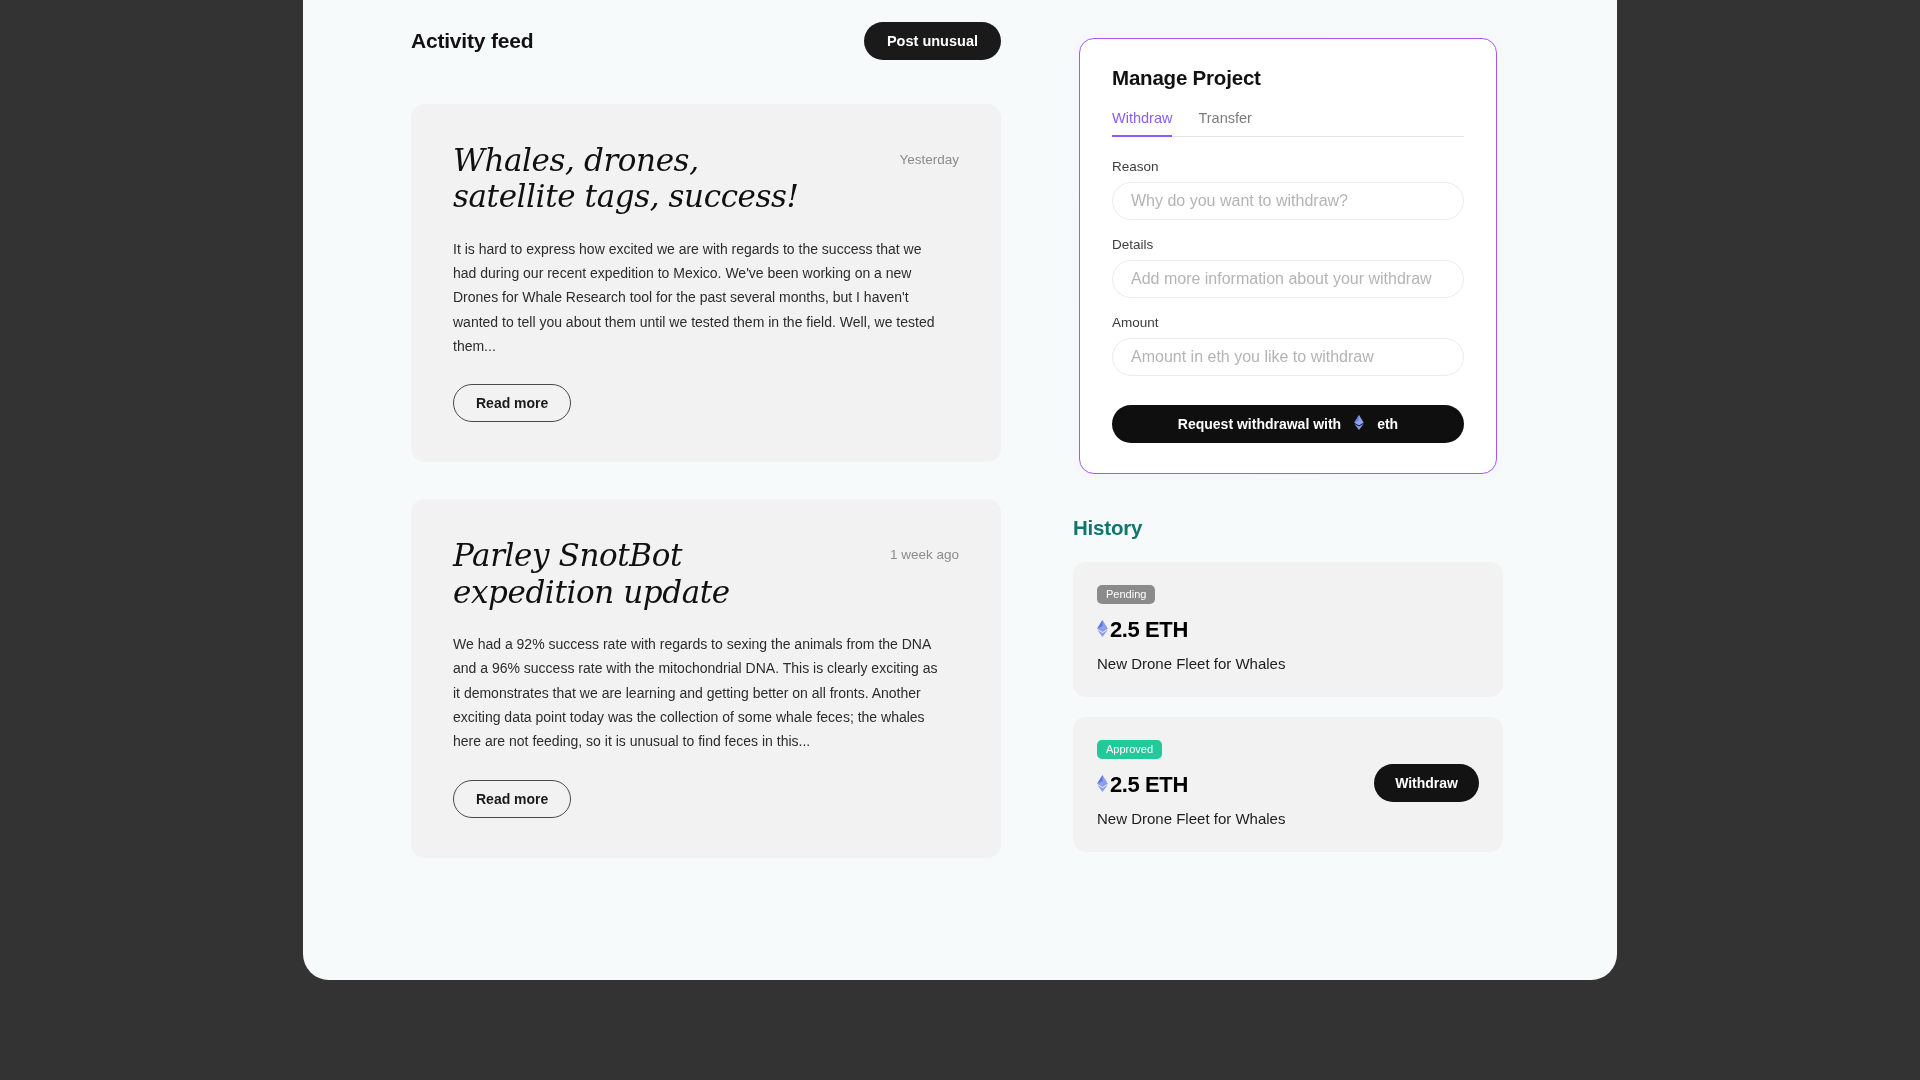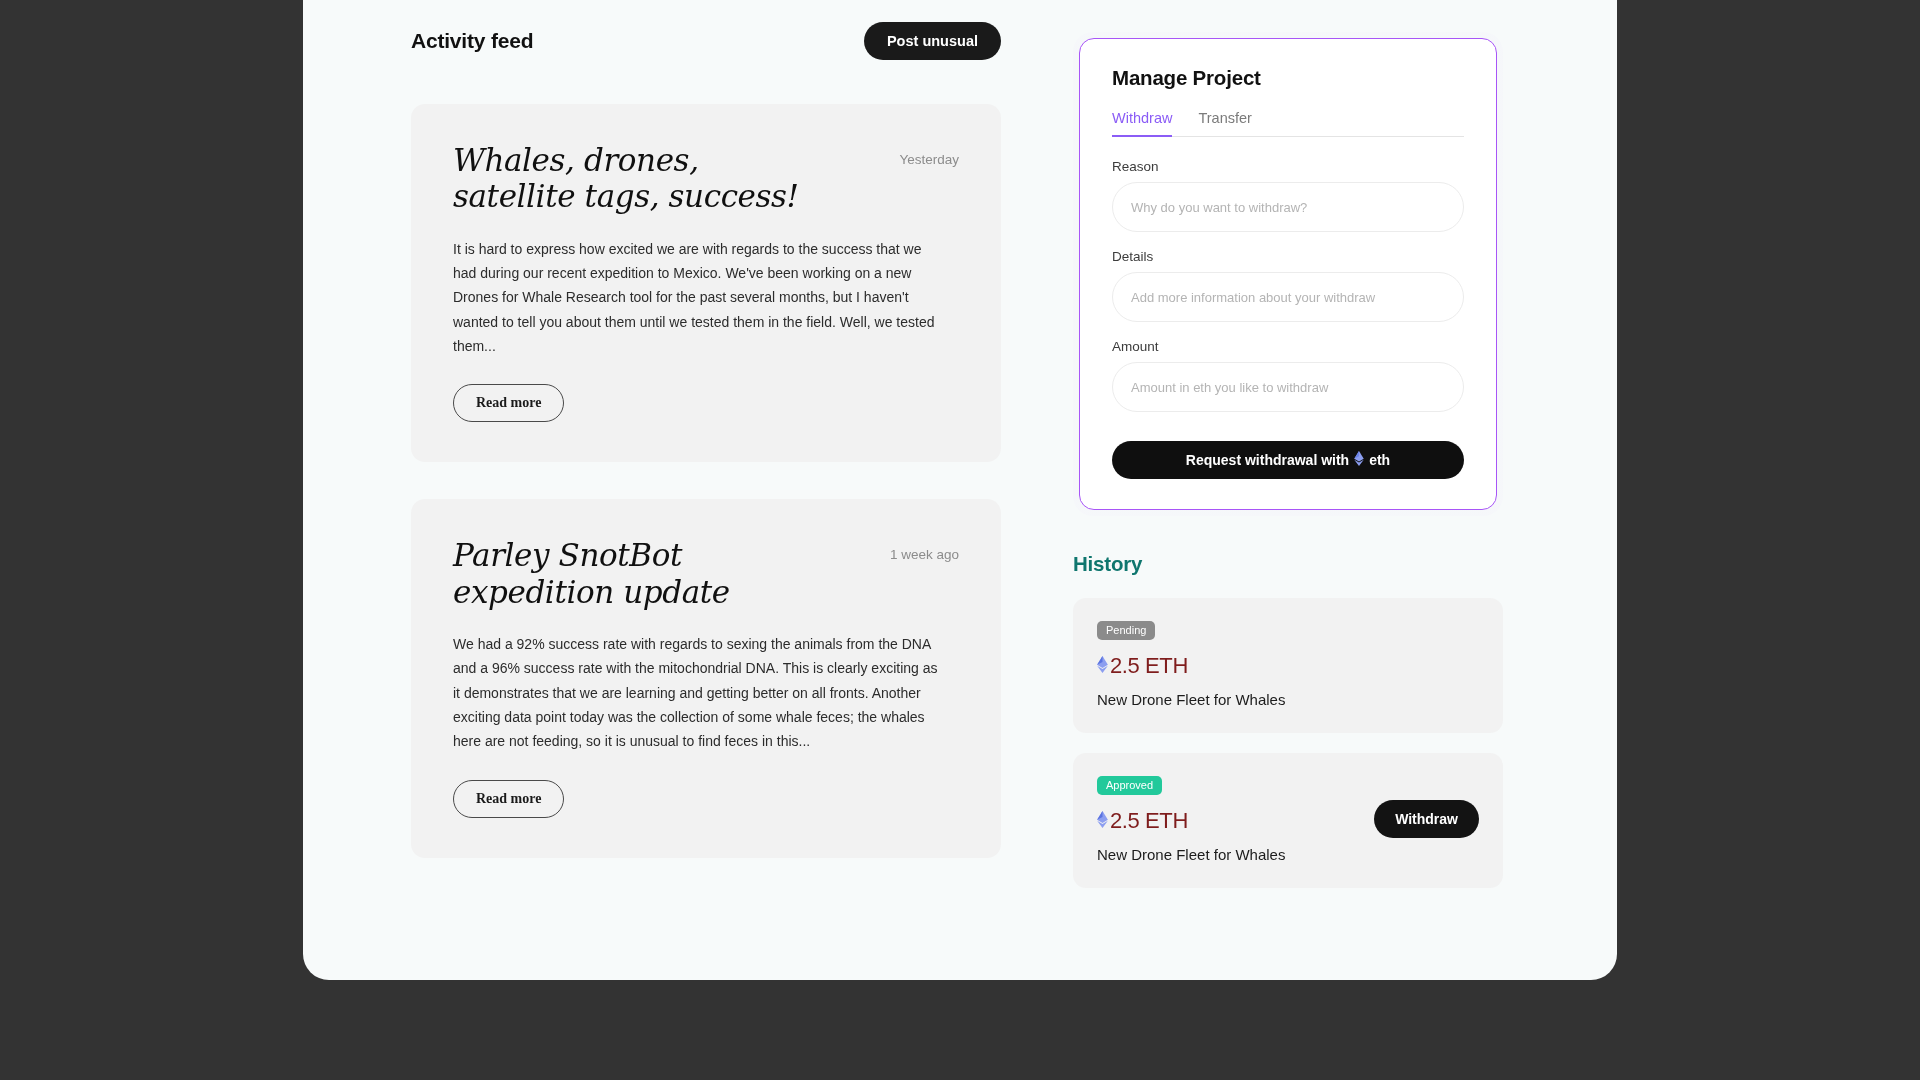--- a/index.html
+++ b/index.html
@@ -113,21 +113,21 @@
     max-width: 487px;
   }
 
   .btn-outline {
     margin-top: 26px;
     display: inline-block;
     background: transparent;
     border: 1px solid #4A4A4A;
     border-radius: 999px;
     color: #1A1A1A;
-    font-family: Liberation Serif, serif;
+    font-family: Liberation Sans, sans-serif;
     font-size: 14px;
     font-weight: 700;
     padding: 11px 22px;
     cursor: pointer;
     line-height: 1;
   }
 
   
   .side-col {
     position: absolute;
@@ -184,26 +184,26 @@
 
   .field-label {
     font-size: 13.5px;
     color: #3C3C3C;
     margin-bottom: 8px;
     display: block;
   }
 
   .field-input {
     width: 100%;
-    height: 50px;
+    height: 38px;
     border: 1px solid #ECECEC;
     border-radius: 999px;
     padding: 0 18px;
     font-family: "Liberation Sans", sans-serif;
-    font-size: 13px;
+    font-size: 16px;
     color: #2A2A2A;
     background: #FFFFFF;
     outline: none;
     margin-bottom: 17px;
   }
   .field-input::placeholder { color: #B4B4B4; }
 
   .btn-request {
     width: 100%;
     margin-top: 12px;
@@ -212,21 +212,21 @@
     border: none;
     border-radius: 999px;
     height: 38px;
     font-family: "Liberation Sans", sans-serif;
     font-size: 14px;
     font-weight: 700;
     cursor: pointer;
     display: flex;
     align-items: center;
     justify-content: center;
-    gap: 5px;
+    gap: 13px;
   }
 
   
   .history-title {
     font-size: 20.5px;
     font-weight: 700;
     color: #0f766e;
     letter-spacing: -0.2px;
     margin: 36px 0 22px 0;
   }
@@ -252,22 +252,22 @@
   .badge.pending  { background: #8B8B8B; }
   .badge.approved { background: #22C99B; }
 
   .amount-row {
     display: flex;
     align-items: center;
     gap: 2px;
   }
   .amount-val {
     font-size: 22px;
-    font-weight: 400;
-    color: #7f1d1d;
+    font-weight: 700;
+    color: #000000;
     letter-spacing: -0.4px;
     text-align: center;
   }
 
   .hist-desc {
     font-size: 15px;
     color: #1C1C1C;
     margin-top: 12px;
   }
 

